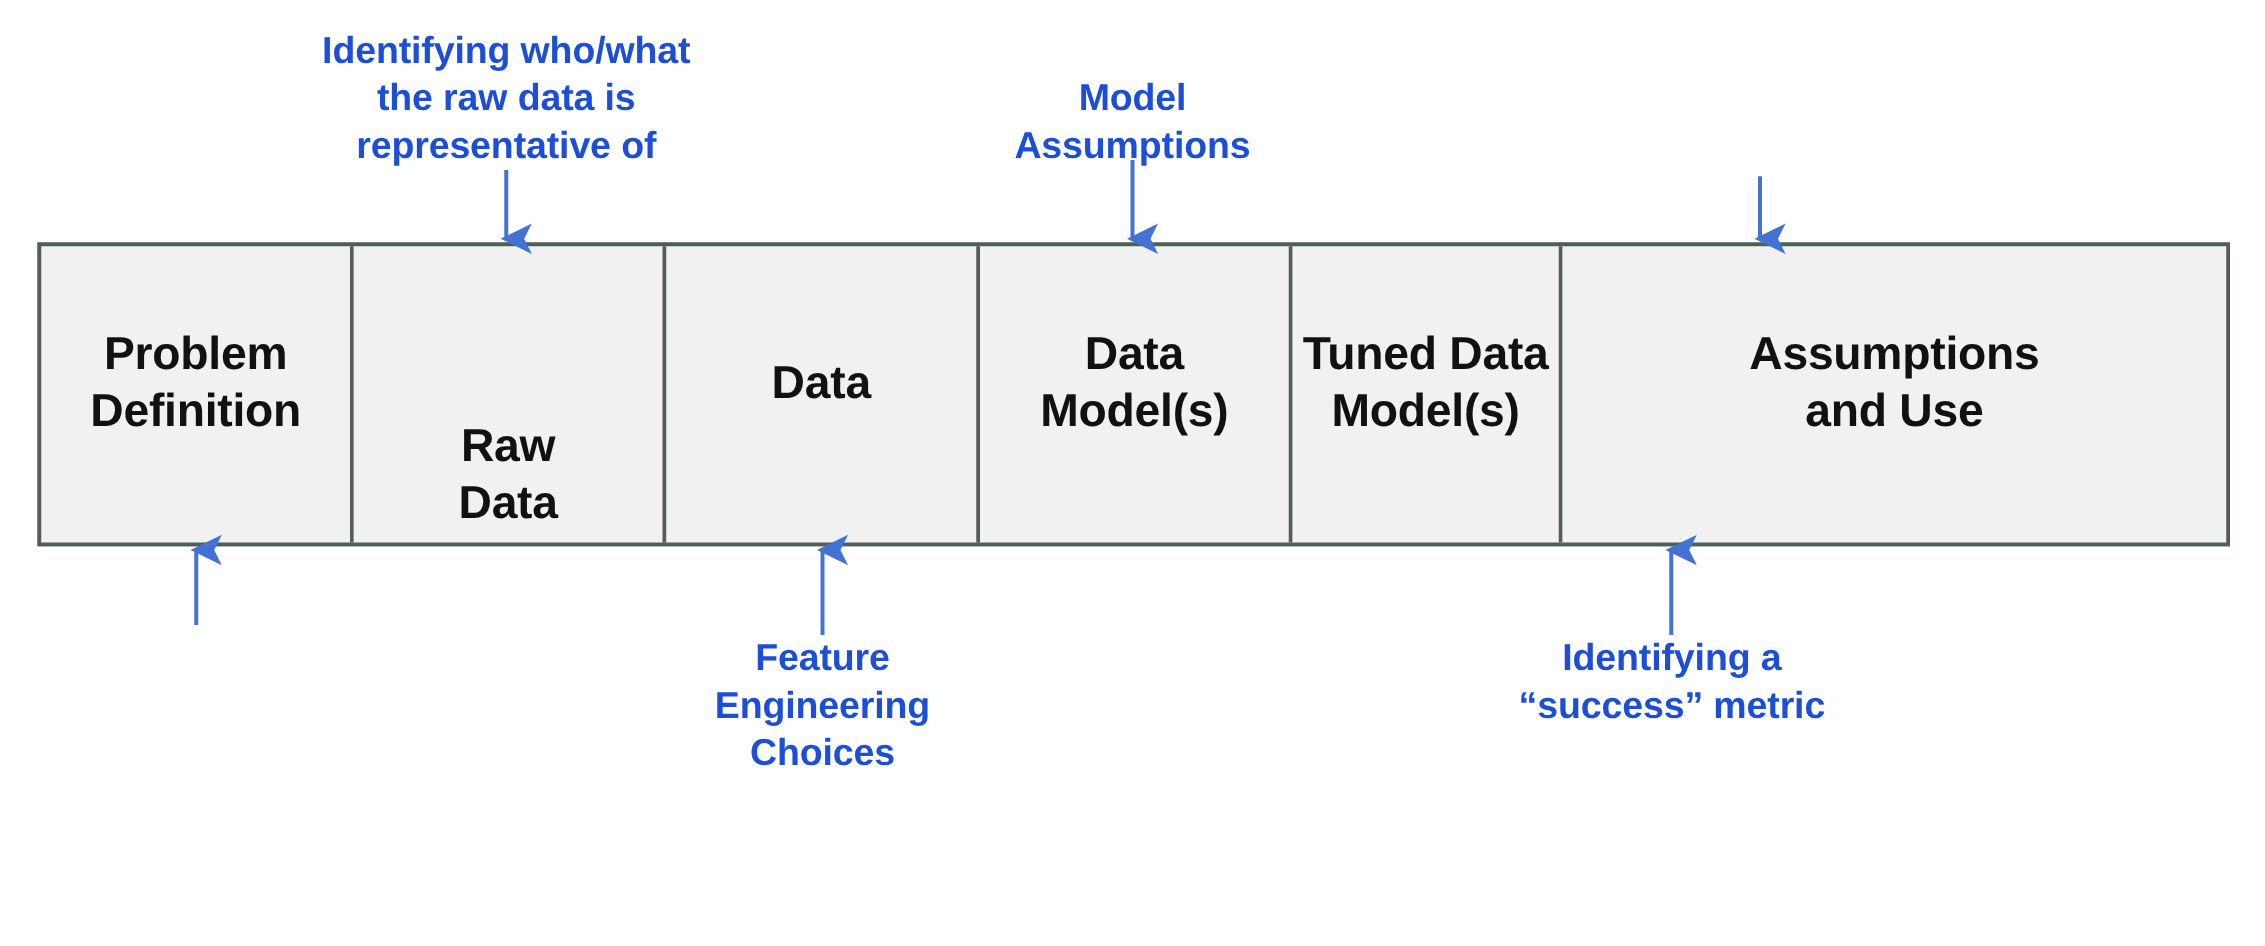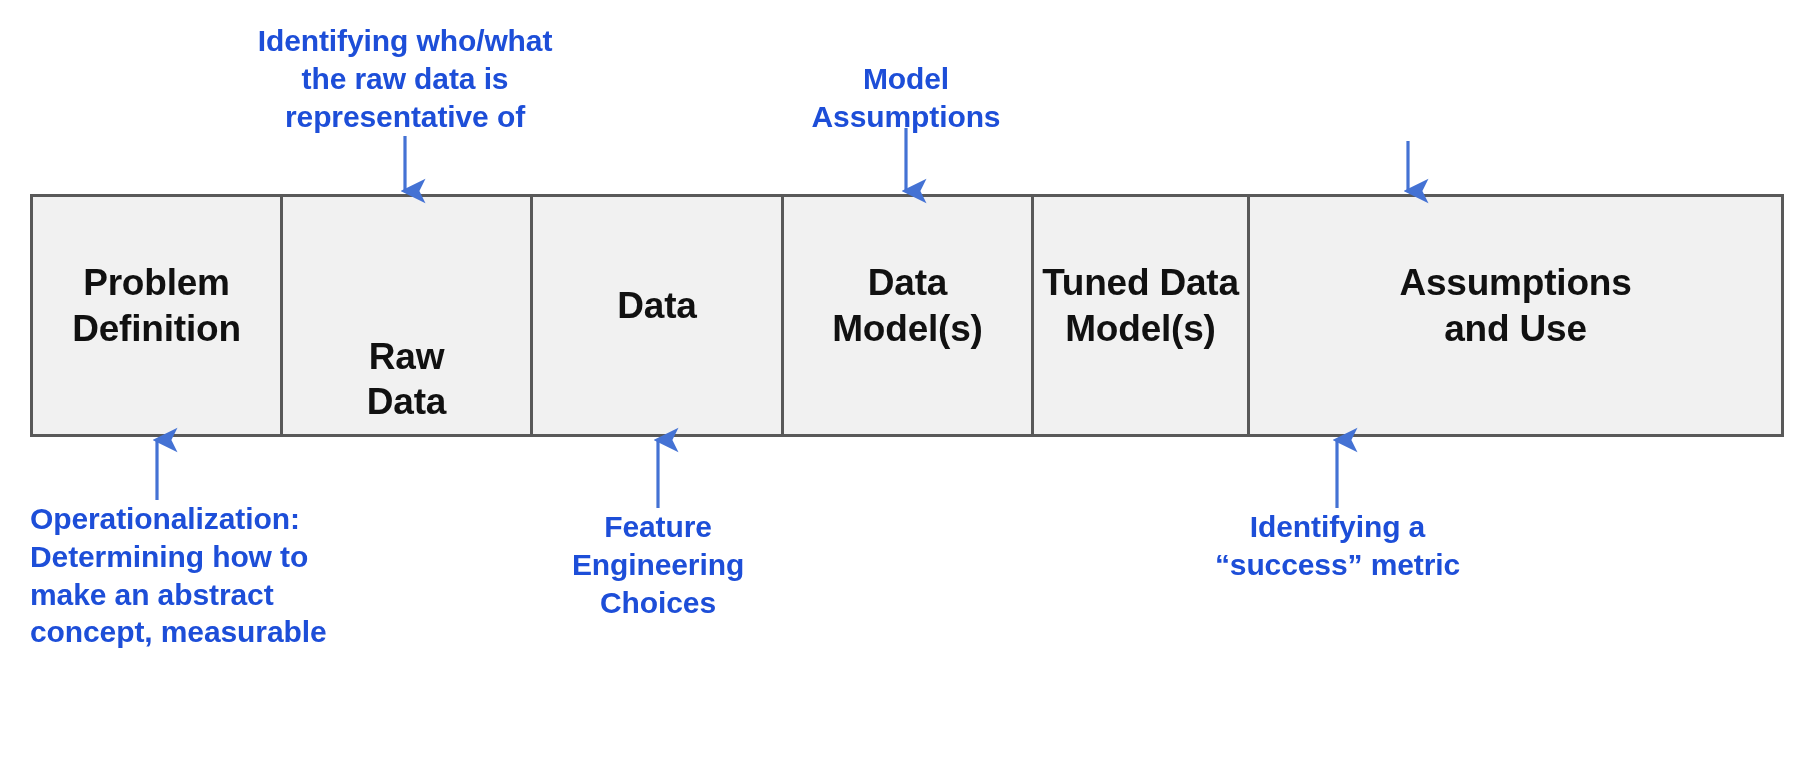--- a/index.html
+++ b/index.html
@@ -110,24 +110,20 @@
   </div>
 
   <div class="anno center" style="left:245px; top:22px; width:320px;">Identifying who/what
 the raw data is
 representative of</div>
 
   <div class="anno center" style="left:766px; top:60px; width:280px;">Model
 Assumptions</div>
 
 
-  <div class="anno left" style="left:30px; top:500px; width:340px;">Operationalization:
-Determining how to
-make an abstract
-concept, measurable</div>
 
   <div class="anno center" style="left:1065px; top:508px; width:545px;">Identifying a
 “success” metric</div>
 
   <div class="anno center" style="left:530px; top:508px; width:256px;">Feature
 Engineering
 Choices</div>
 
   <svg id="arrow-layer" viewBox="0 0 1812 757" width="1812" height="757" aria-hidden="true">
     <defs>

